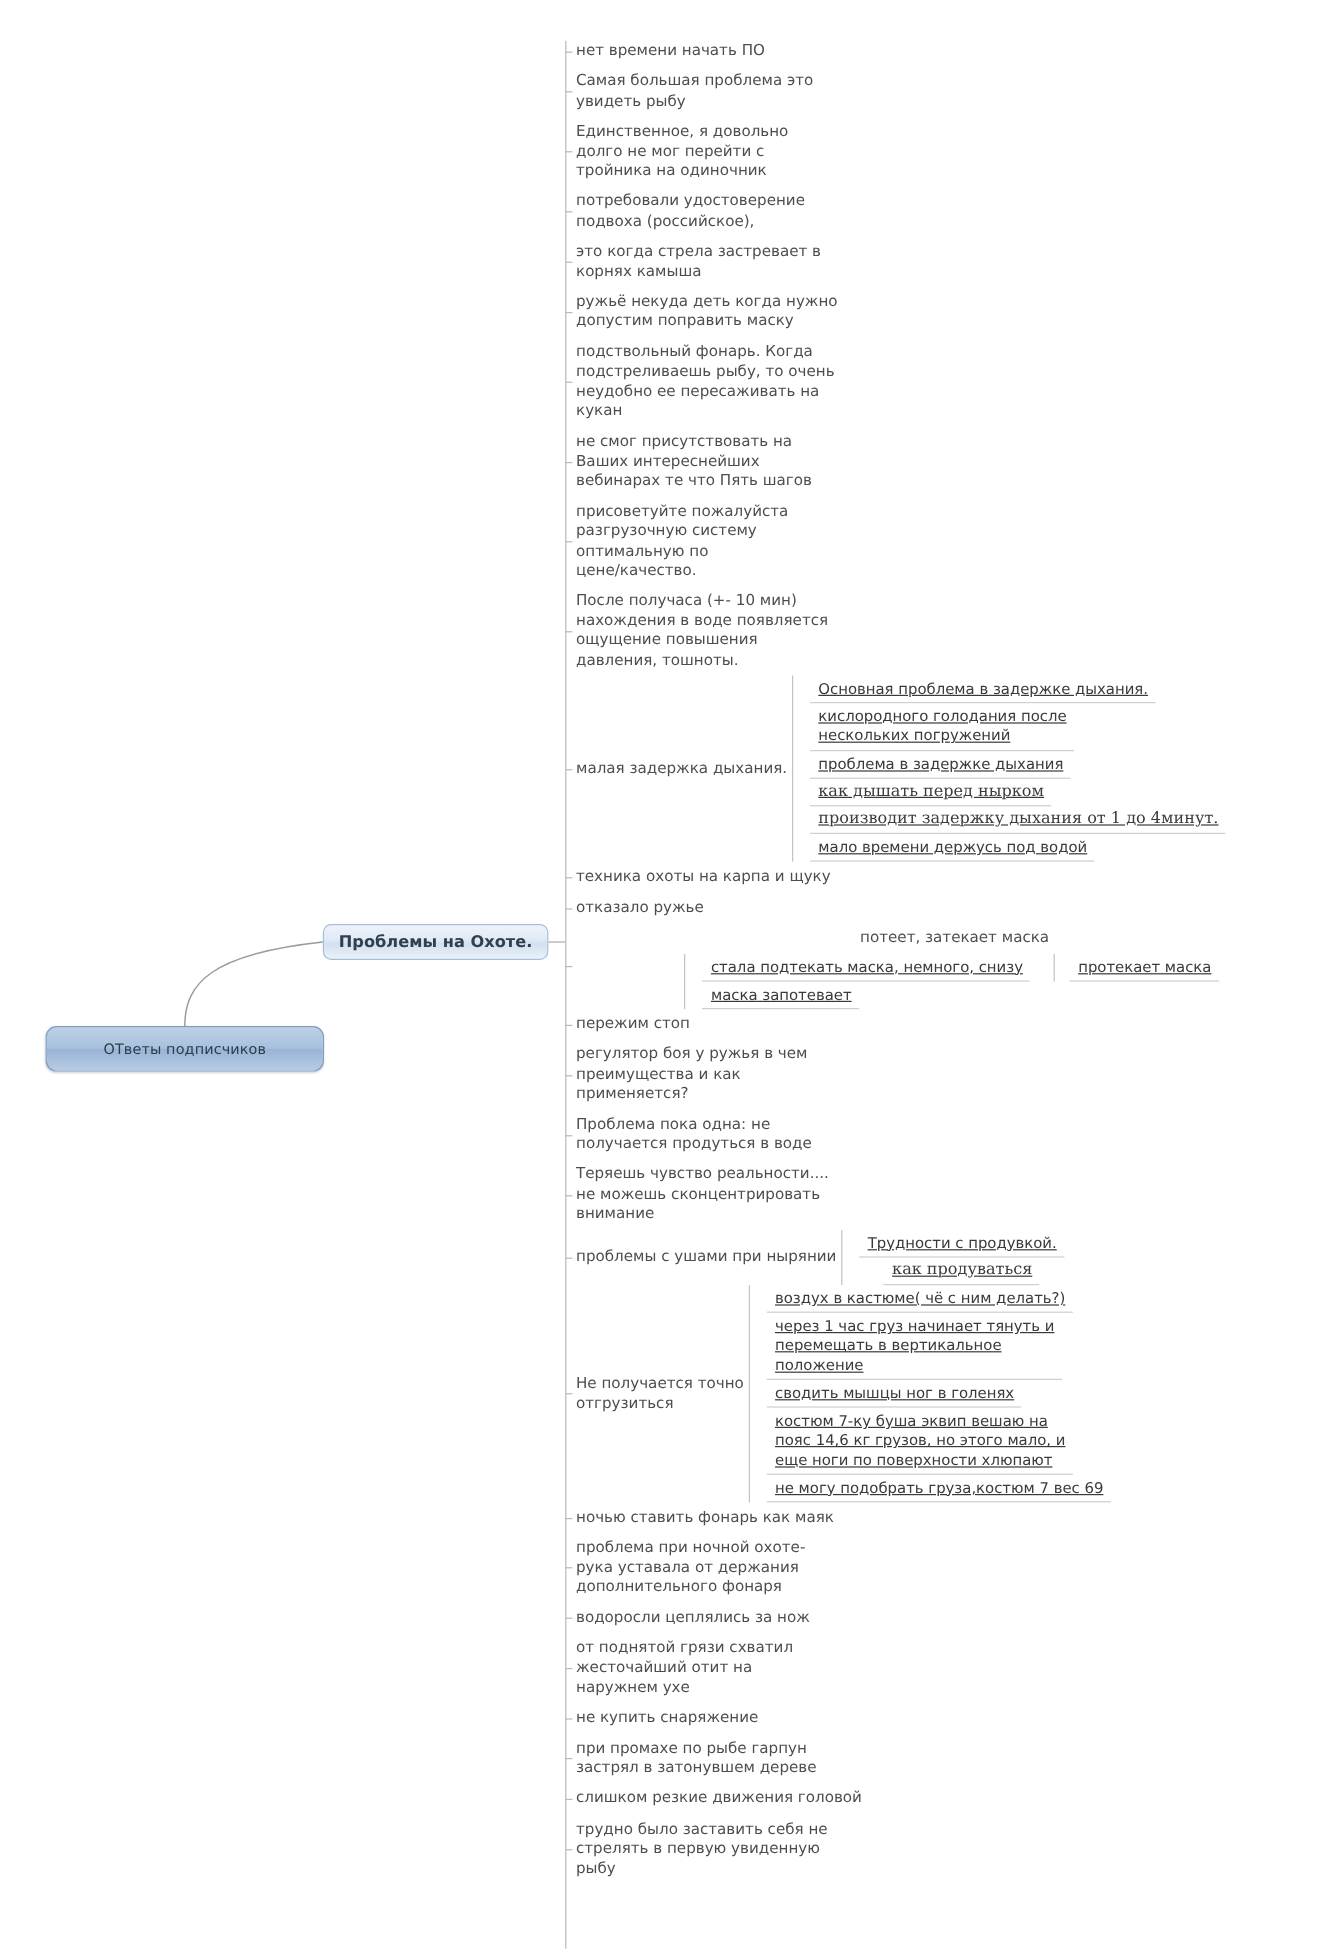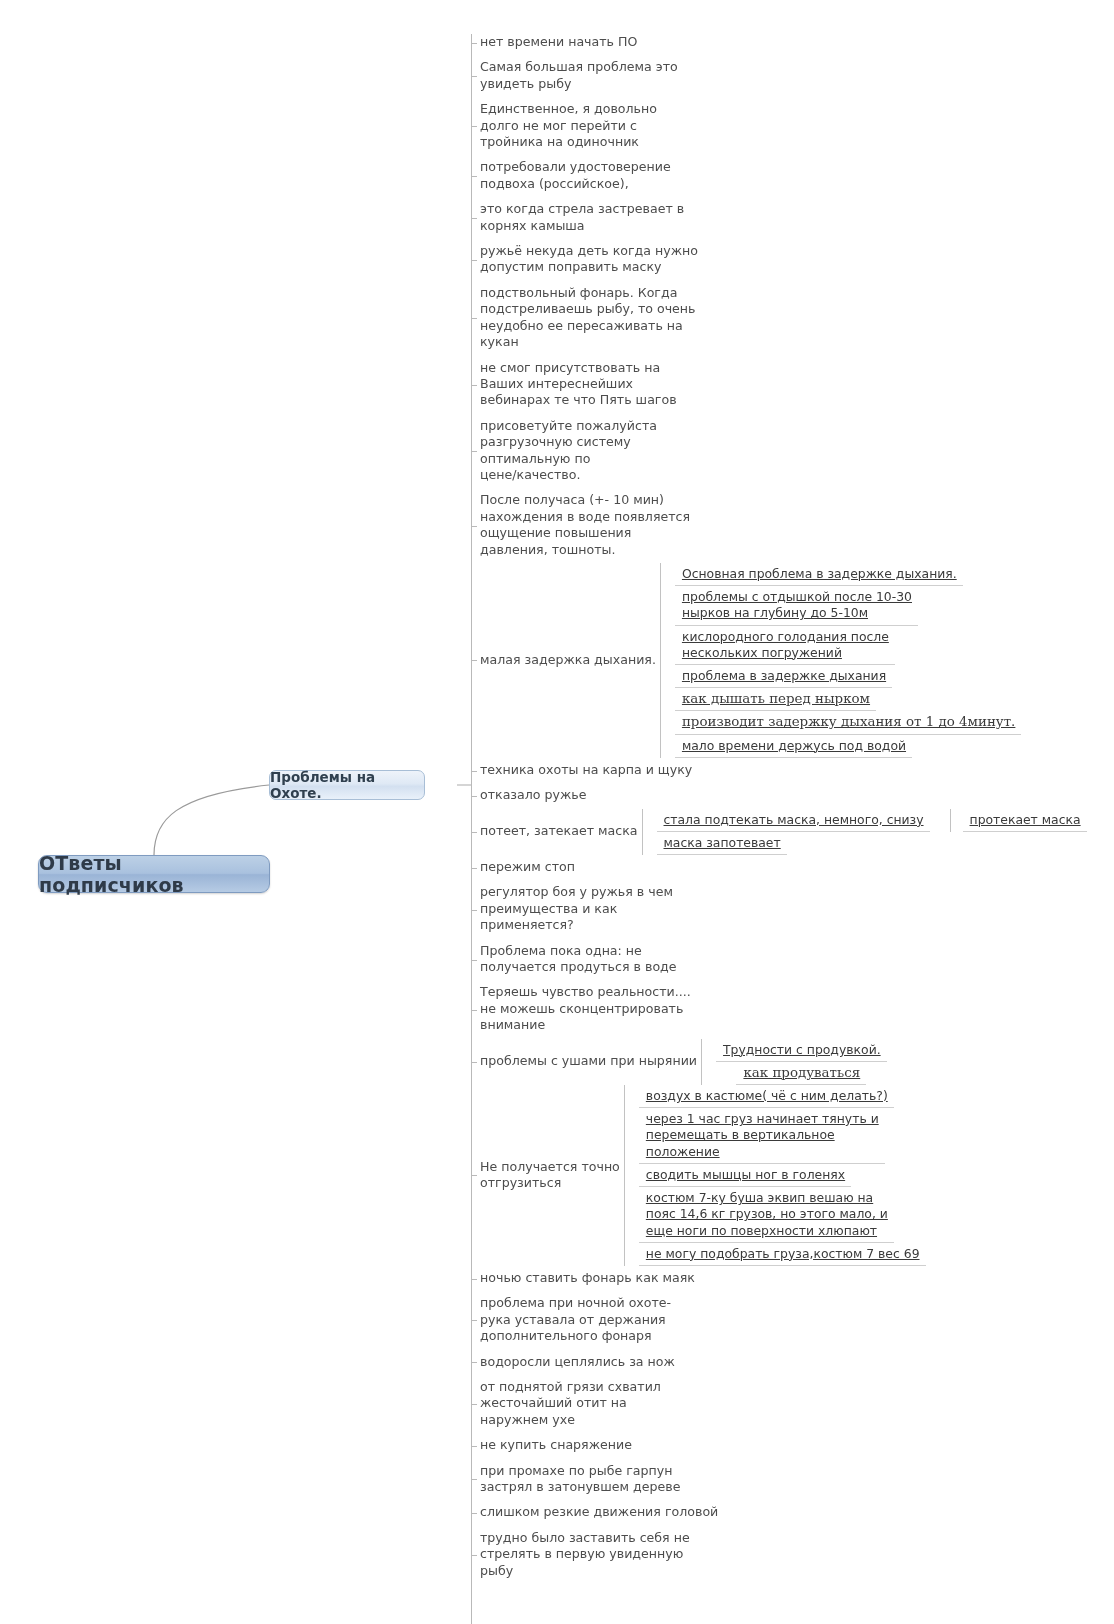--- a/index.html
+++ b/index.html
@@ -26,31 +26,31 @@
     box-sizing: border-box;
     border: 1px solid #7f9bc0;
     border-radius: 9px;
     background: linear-gradient(to bottom, #bcd0e6 0%, #a9c1de 48%, #9ab4d6 52%, #b6cbe4 100%);
     box-shadow: 0 1px 2px rgba(0,0,0,0.18);
     display: flex;
     align-items: center;
     justify-content: center;
   }
   .root-node .label {
-    font-size: 19px;
-    font-weight: bold;
+    font-size: 12px;
+    font-weight: normal;
     color: #2f3b49;
     letter-spacing: 0.1px;
   }
 
   .branch-node {
     position: absolute;
     left: 269px;
     top: 770px;
-    width: 156px;
+    width: 188px;
     height: 30px;
     box-sizing: border-box;
     border: 1px solid #a8bed6;
     border-radius: 7px;
     background: linear-gradient(to bottom, #eef3fa 0%, #dfe9f5 45%, #d3e0f0 55%, #e9f1fa 100%);
     display: flex;
     align-items: center;
     justify-content: center;
   }
   .branch-node .label {
@@ -221,43 +221,41 @@
 нахождения в воде появляется
 ощущение повышения
 давления, тошноты.</div>
       </div>
     </div>
     <div class="l2-item">
       <div class="l2-row" style="align-items: center;">
         <div class="l2-text">малая задержка дыхания.</div>
         <div class="l3-group" style="position: relative; margin-left: 4px; padding-left: 14px; border-left: 1px solid rgb(194, 194, 194); display: flex; flex-direction: column; align-items: flex-start;">
           <div class="l3-item">Основная проблема в задержке дыхания.</div>
-          <div class="l3-item">проблемы с отдышкой после 10-30
-нырков на глубину до 5-10м</div>
           <div class="l3-item">кислородного голодания после
 нескольких погружений</div>
           <div class="l3-item">проблема в задержке дыхания</div>
           <div class="l3-item serif">как дышать перед нырком</div>
           <div class="l3-item serif">производит задержку дыхания от 1 до 4минут.</div>
           <div class="l3-item">мало времени держусь под водой</div>
         </div>
       </div>
     </div>
     <div class="l2-item">
       <div class="l2-row">
         <div class="l2-text">техника охоты на карпа и щуку</div>
       </div>
     </div>
     <div class="l2-item">
       <div class="l2-row">
         <div class="l2-text">отказало ружье</div>
       </div>
     </div>
     <div class="l2-item">
-      <div class="l2-row" style="align-items: center;">
+      <div class="l2-row" style="align-items: center; flex-direction: column;">
         <div class="l2-text">потеет, затекает маска</div>
         <div class="l3-group" style="position: relative; margin-left: 4px; padding-left: 14px; border-left: 1px solid rgb(194, 194, 194); display: flex; flex-direction: column; align-items: flex-start;">
           <div style="display: flex; align-items: flex-end;">
             <div class="l3-item">стала подтекать маска, немного, снизу</div>
             <div style="margin-left: 20px; padding-left: 12px; border-left: 1px solid rgb(194, 194, 194);"><div class="l3-item">протекает маска</div></div>
           </div>
           <div class="l3-item">маска запотевает</div>
         </div>
       </div>
     </div>

